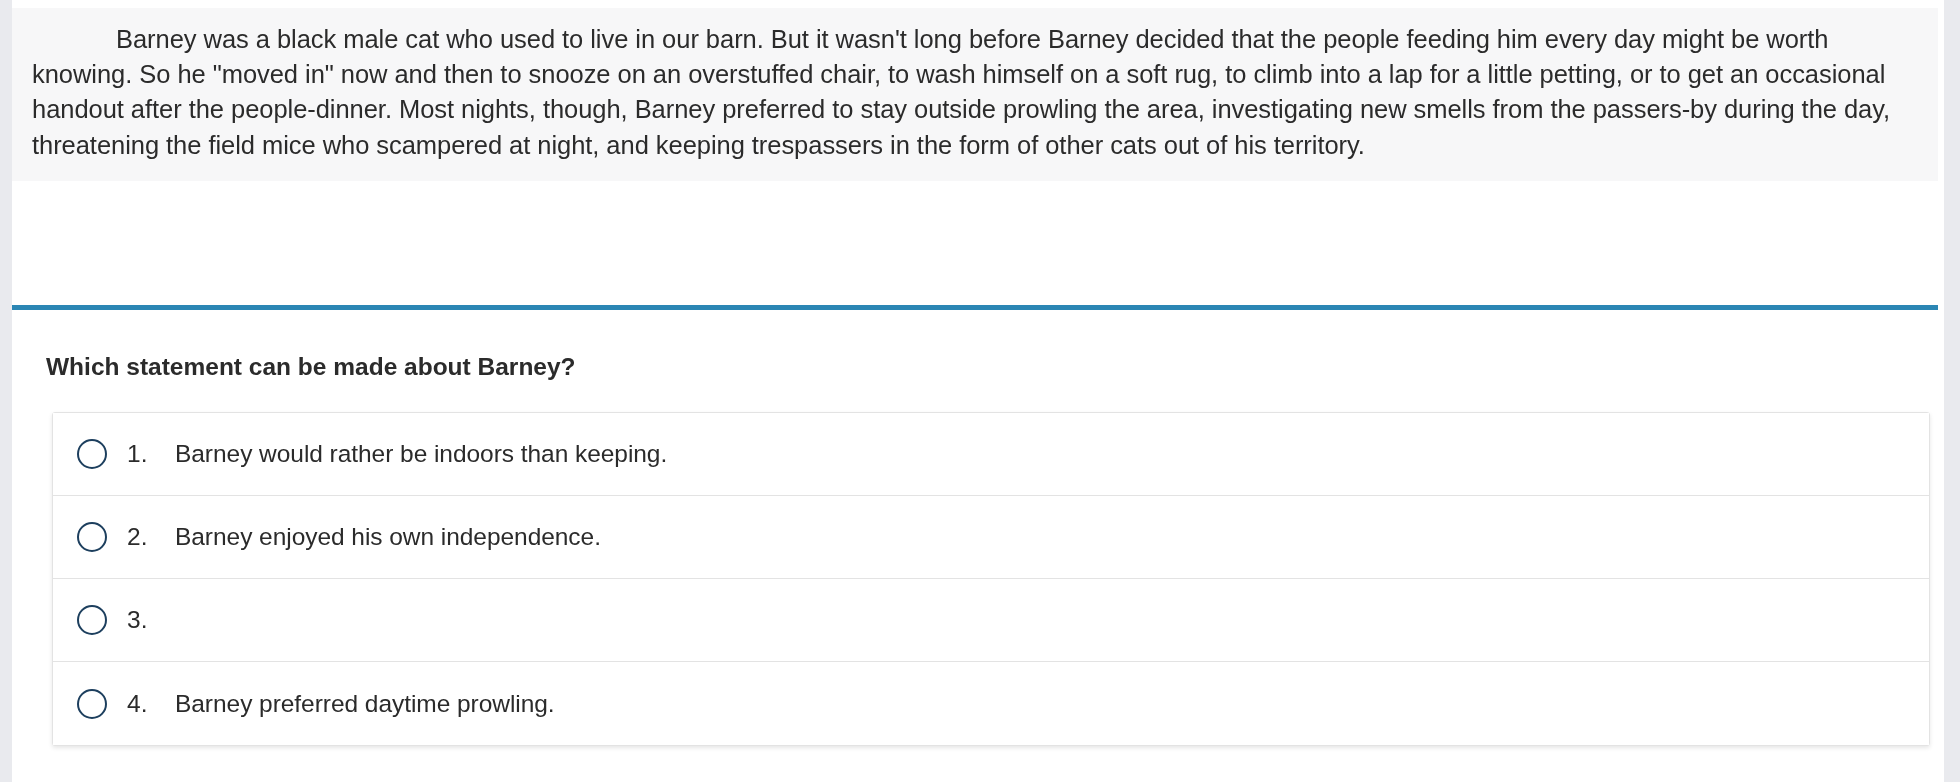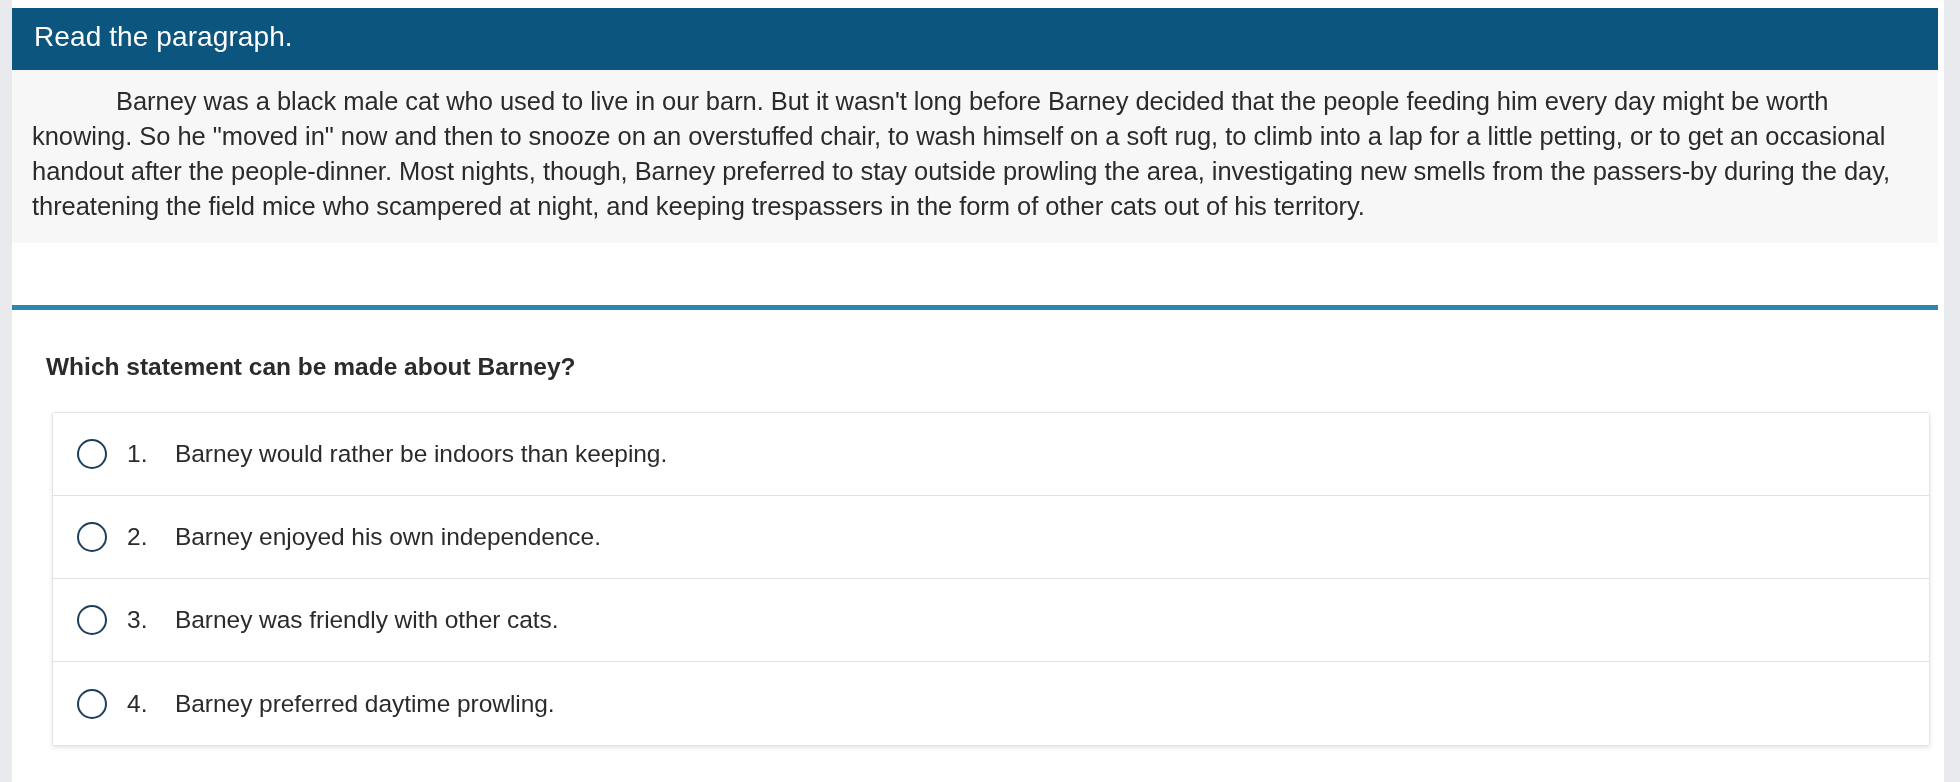--- a/index.html
+++ b/index.html
@@ -169,21 +169,20 @@
 <body>
 
 <div class="page">
 
   <div class="gutter-left"></div>
   <div class="gutter-right"></div>
 
   <div class="content">
 
     <div class="passage-card">
-      <div class="passage-header">Read the paragraph.</div>
       <div class="passage-body">
         <p class="passage-text">Barney was a black male cat who used to live in our barn. But it wasn't long before Barney decided that the people feeding him every day might be worth knowing. So he "moved in" now and then to snooze on an overstuffed chair, to wash himself on a soft rug, to climb into a lap for a little petting, or to get an occasional handout after the people-dinner. Most nights, though, Barney preferred to stay outside prowling the area, investigating new smells from the passers-by during the day, threatening the field mice who scampered at night, and keeping trespassers in the form of other cats out of his territory.</p>
       </div>
     </div>
 
     <div class="teal-rule"></div>
 
     <div class="question-area">
       <p class="question-stem">Which statement can be made about Barney?</p>
 
@@ -197,21 +196,20 @@
 
         <div class="option-row">
           <span class="radio"></span>
           <span class="option-number">2.</span>
           <span class="option-text">Barney enjoyed his own independence.</span>
         </div>
 
         <div class="option-row">
           <span class="radio"></span>
           <span class="option-number">3.</span>
-          <span class="option-text">Barney was friendly with other cats.</span>
         </div>
 
         <div class="option-row">
           <span class="radio"></span>
           <span class="option-number">4.</span>
           <span class="option-text">Barney preferred daytime prowling.</span>
         </div>
 
       </div>
     </div>

